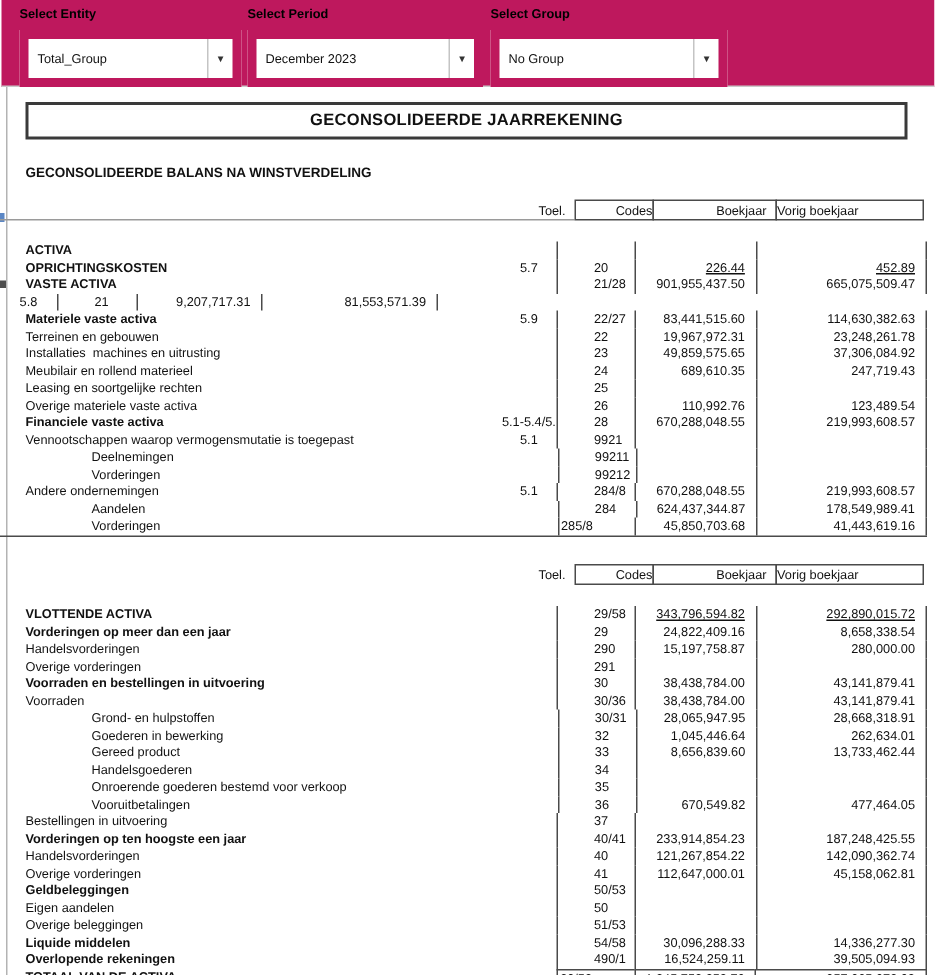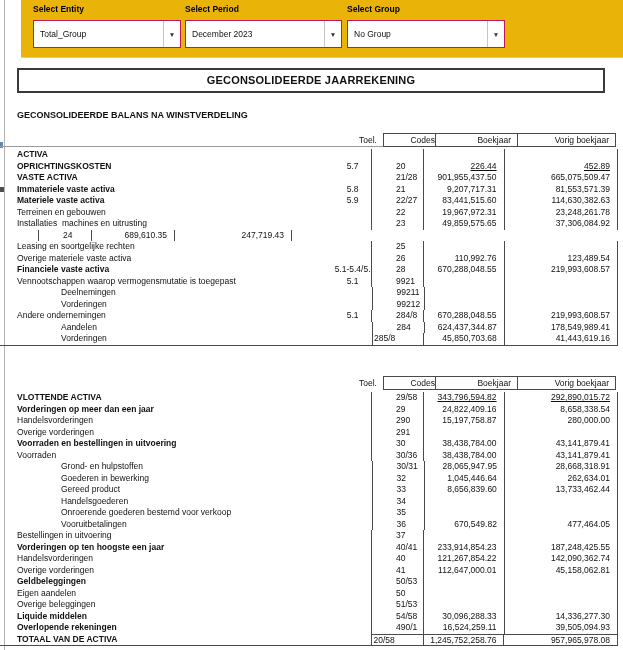--- a/index.html
+++ b/index.html
@@ -7,48 +7,48 @@
     width:623px;height:650px;position:relative;overflow:hidden;
     background:#ffffff;color:#111;
     font-family:"Liberation Sans", sans-serif;
   }
   
   .edge-v{position:absolute;left:4px;top:0;width:1px;height:650px;background:#b3b3b3}
   .speck-blue{position:absolute;left:0;top:142px;width:3px;height:6px;background:#5b87c5}
   .speck-dark{position:absolute;left:0;top:187px;width:4px;height:5px;background:#4d4d4d}
 
   
-  .topbar{position:absolute;top:0;left:21px;right:0;height:57px;background:#eab308;border-bottom:1px solid #c9c9c9}
+  .topbar{position:absolute;top:0;left:1px;right:0;height:57px;background:#be185d;border-bottom:1px solid #c9c9c9}
   .field{position:absolute;top:4px}
   .f1{left:12px;width:148px}
   .f2{left:164px;width:157px}
   .f3{left:326px;width:158px}
   .field-label{font-size:8.5px;font-weight:bold;color:#000;margin-bottom:6px}
-  .combo{height:26px;border:1px solid #be185d;background:#fff;display:flex;align-items:center;font-size:8.5px;cursor:default}
+  .combo{height:26px;border:6px solid #be185d;background:#fff;display:flex;align-items:center;font-size:8.5px;cursor:default}
   .combo-text{flex:1;padding-left:6px;overflow:hidden;white-space:nowrap}
   .combo-arrow{width:16px;align-self:stretch;border-left:1px solid #c4c4c4;display:flex;align-items:center;justify-content:center;font-size:6.5px;color:#333}
 
   
   .titlebox{position:absolute;top:68px;left:17px;width:584px;height:21px;border:2px solid #3a3a3a;
     text-align:center;line-height:21px;font-weight:bold;font-size:11px;letter-spacing:.2px}
   .subtitle{position:absolute;top:110px;left:17px;font-weight:bold;font-size:9px}
 
   
   .report{position:absolute;left:0;width:618px}
   #block1{top:133px}
   #block2{top:376px}
   .thead{display:flex;height:14px;font-size:8.5px}
   .th-toel{width:383px;box-sizing:border-box;text-align:right;padding-right:6px;line-height:14px}
   .rule .th-toel{border-bottom:1px solid #9a9a9a}
   .th-box{box-sizing:border-box;border:1px solid #4a4a4a;line-height:12px}
   .th-codes{width:53px;text-align:right}
   .th-cur{width:83px;text-align:right;padding-right:6px;margin-left:-1px}
-  .th-prev{width:99px;text-align:right;padding-right:6px;margin-left:-1px}
-
-  .tbody{margin-top:2px;border-bottom:1px solid #4a4a4a}
+  .th-prev{width:99px;padding-right:6px;margin-left:-1px}
+
+  .tbody{margin-top:14px;border-bottom:1px solid #4a4a4a}
   .tr{display:flex;height:11.5px;line-height:11.6px;font-size:8.5px;white-space:nowrap}
   .c-label{width:345px;box-sizing:border-box;overflow:hidden;padding-left:17px}
   .l1 .c-label{}
   .l2 .c-label{padding-left:61px}
   .c-toel{width:38px;box-sizing:border-box;text-align:center;overflow:hidden}
   .c-code{width:53px;box-sizing:border-box;border-left:1px solid #4a4a4a;padding-left:24px;overflow:hidden}
   .flush .c-code{padding-left:1px}
   .c-cur{width:83px;box-sizing:border-box;border-left:1px solid #4a4a4a;text-align:right;padding-right:7px}
   .c-prev{width:118px;box-sizing:border-box;border-left:1px solid #4a4a4a;border-right:1px solid #4a4a4a;text-align:right;padding-right:7px}
   .sep .c-code,.sep .c-cur,.sep .c-prev{border-top:1px solid #4a4a4a}
@@ -116,21 +116,20 @@
 
       <div class="tr l0 b">
         <div class="c-label">VASTE ACTIVA</div>
         <div class="c-toel"></div>
         <div class="c-code">21/28</div>
         <div class="c-cur">901,955,437.50</div>
         <div class="c-prev">665,075,509.47</div>
       </div>
 
       <div class="tr l0 b">
-        <div class="c-label">Immateriele vaste activa</div>
         <div class="c-toel">5.8</div>
         <div class="c-code">21</div>
         <div class="c-cur">9,207,717.31</div>
         <div class="c-prev">81,553,571.39</div>
       </div>
 
 
       <div class="tr l0 b">
         <div class="c-label">Materiele vaste activa</div>
         <div class="c-toel">5.9</div>
@@ -149,20 +148,21 @@
 
       <div class="tr l1">
         <div class="c-label">Installaties&nbsp; machines en uitrusting</div>
         <div class="c-toel"></div>
         <div class="c-code">23</div>
         <div class="c-cur">49,859,575.65</div>
         <div class="c-prev">37,306,084.92</div>
       </div>
 
       <div class="tr l1">
+        <div class="c-label">Meubilair en rollend materieel</div>
         <div class="c-toel"></div>
         <div class="c-code">24</div>
         <div class="c-cur">689,610.35</div>
         <div class="c-prev">247,719.43</div>
       </div>
 
       <div class="tr l1">
         <div class="c-label">Leasing en soortgelijke rechten</div>
         <div class="c-toel"></div>
         <div class="c-code">25</div>

